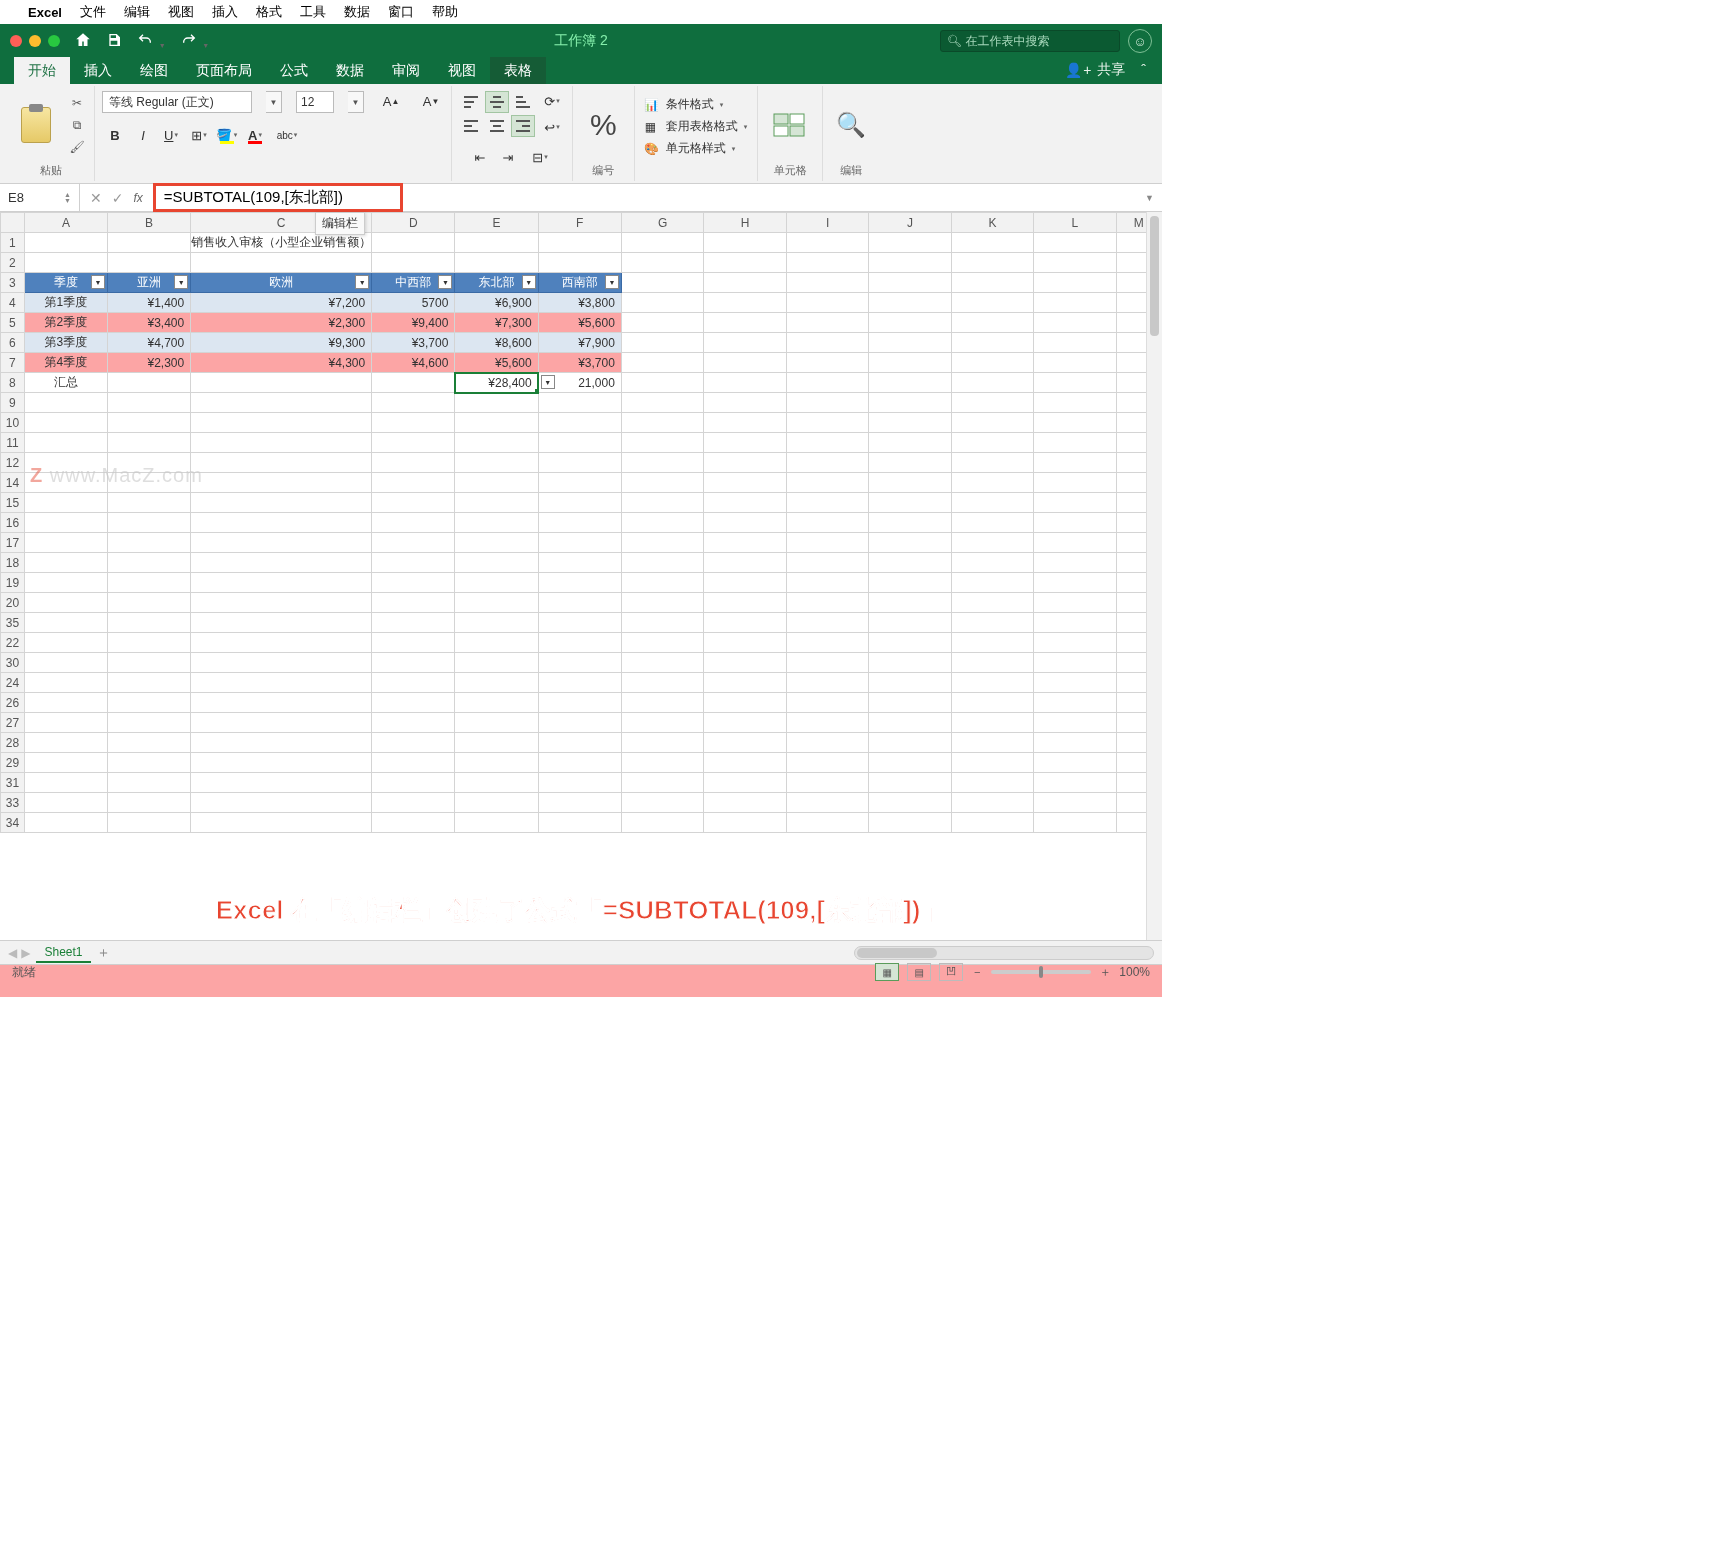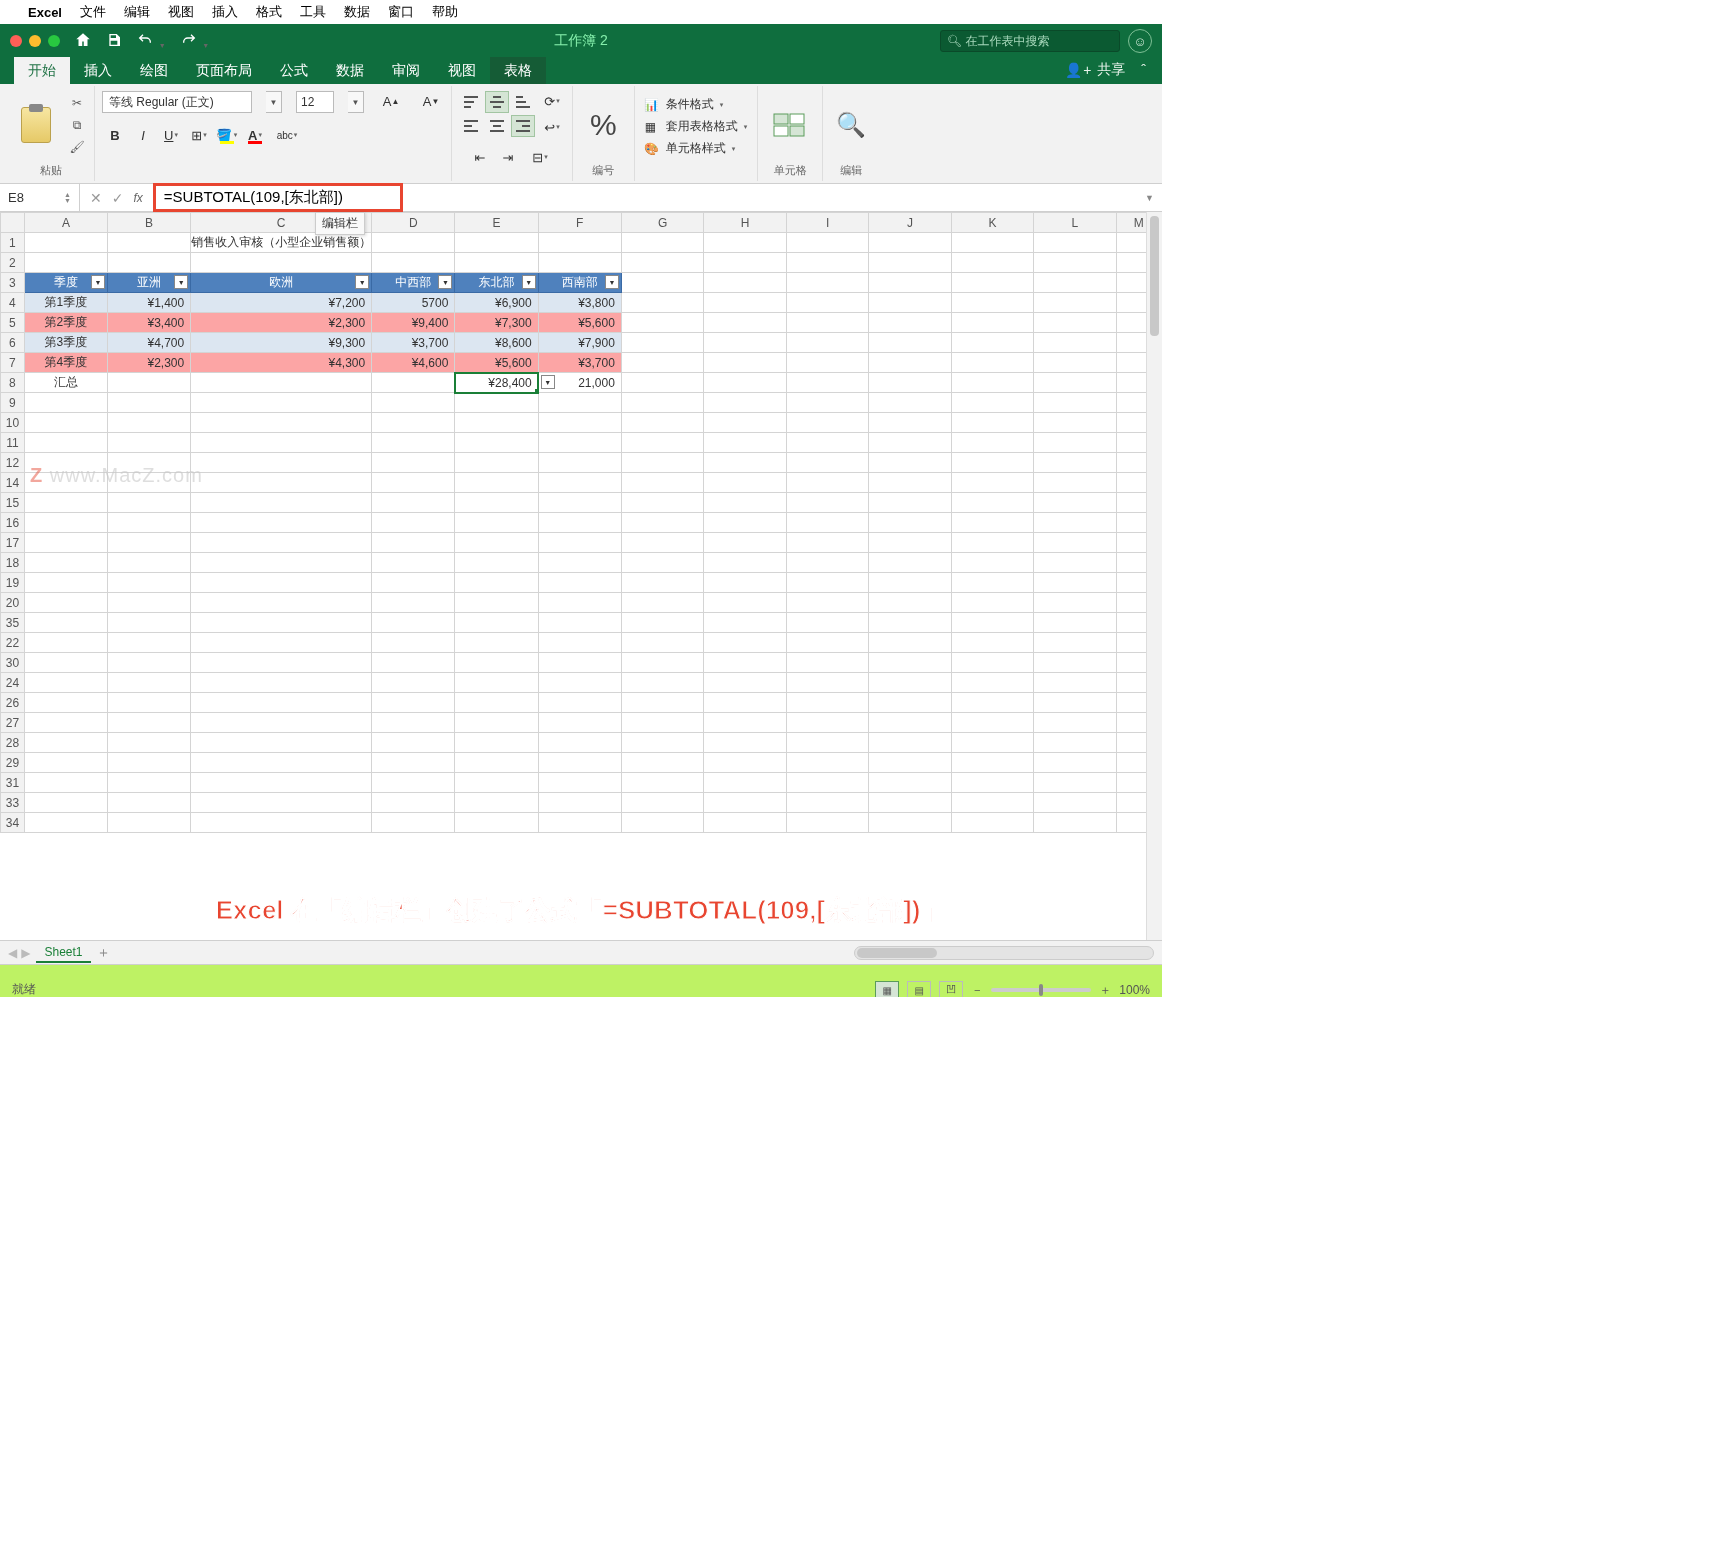--- a/index.html
+++ b/index.html
@@ -85,21 +85,21 @@
 .watermark{position:absolute;top:252px;left:30px;font-size:20px;color:rgba(200,200,200,0.6);z-index:2;letter-spacing:1px}
 .watermark .z{color:rgba(230,80,60,0.5);font-weight:bold}
 
 .sheet-tabs{height:24px;background:#f2f2f2;border-top:1px solid #cfcfcf;display:flex;align-items:center;padding:0 8px;gap:6px;font-size:12px;color:#888}
 .st-nav{display:flex;gap:4px;color:#bbb}
 .st-tab{color:#1a7f37;padding:2px 8px;border-bottom:2px solid #1a7f37}
 .st-add{color:#888;font-size:14px}
 .sheet-tabs .hscroll{margin-left:auto;width:300px;height:14px;background:#e4e4e4;border:1px solid #ccc;border-radius:7px;position:relative}
 .sheet-tabs .hscroll::before{content:"";position:absolute;left:2px;top:1px;width:80px;height:10px;background:#c8c8c8;border-radius:5px}
 
-.status-bar{height:26px;background:#bef264;border-top:1px solid #cfcfcf;display:flex;align-items:flex-start;padding:16px 12px;font-size:12px;color:#555}
+.status-bar{height:26px;background:#fca5a5;border-top:1px solid #cfcfcf;display:flex;align-items:flex-end;padding:16px 12px;font-size:12px;color:#555}
 .sb-right{margin-left:auto;display:flex;align-items:center;gap:8px}
 .view-btn{width:24px;height:18px;border:1px solid #bbb;display:flex;align-items:center;justify-content:center;font-size:10px;cursor:pointer}
 .view-btn.active{background:#d5e5d5;border-color:#5a9c5a}
 .zoom-slider{width:100px;height:4px;background:#ccc;position:relative;border-radius:2px}
 .zoom-slider::before{content:"";position:absolute;left:48px;top:-4px;width:4px;height:12px;background:#888;border-radius:2px}
 .vscroll{position:absolute;right:0;top:0;bottom:0;width:16px;background:#f2f2f2;border-left:1px solid #ddd}
 .vscroll::before{content:"";position:absolute;top:4px;left:3px;width:9px;height:120px;background:#c8c8c8;border-radius:4px}
 </style>
 </head>
 <body>

